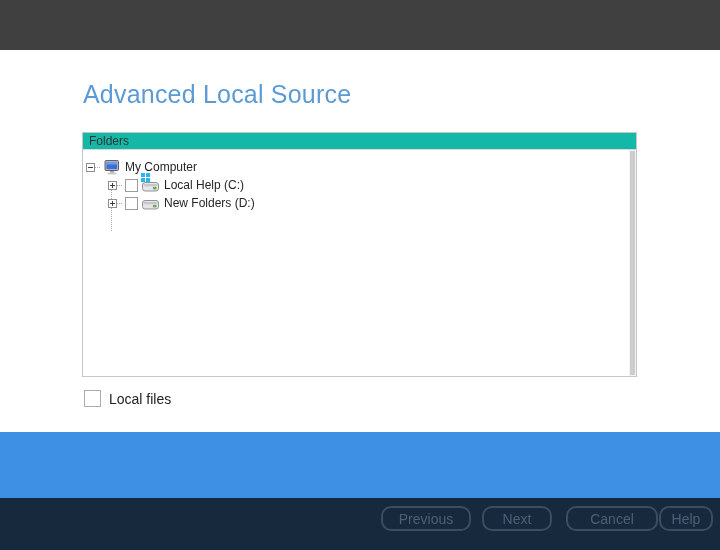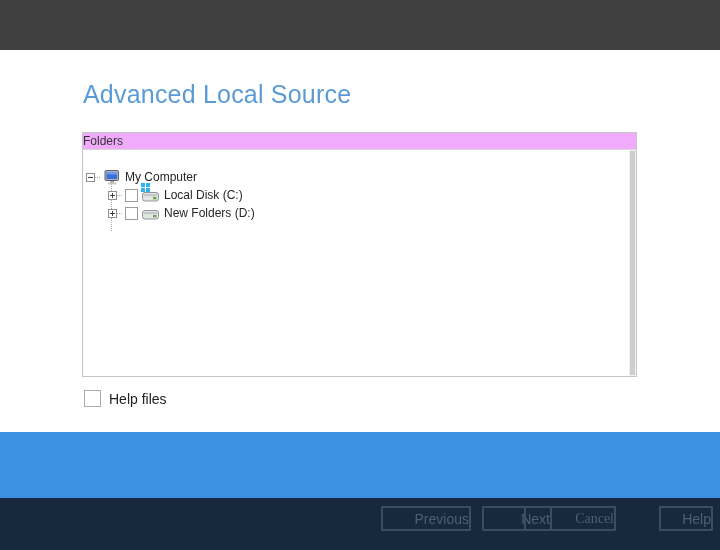--- a/index.html
+++ b/index.html
@@ -19,32 +19,32 @@
     position:absolute; left:83px; top:80px;
     font-size:25px; font-weight:400; color:#5b9bd5; letter-spacing:0.2px;
   }
 
   
   .panel {
     position:absolute; left:82px; top:132px; width:555px; height:245px;
     border:1px solid #c6c6c6; background:#ffffff;
   }
   .panel-header {
-    height:17px; line-height:16px; background:#f0abfc;
-    border-bottom:1px solid #d8d8d8; 
+    height:17px; line-height:16px; background:#14b8a6;
+    border-bottom:1px solid #d8d8d8; padding-left:6px;
     font-size:12px; color:#333333;
   }
   .vscroll {
     position:absolute; top:17px; right:0; bottom:0; width:7px;
     background:#f3f3f3;
   }
   .vscroll .thumb { position:absolute; left:1px; top:1px; bottom:1px; width:5px; background:#cdcdcd; }
 
   
-  .tree { position:relative; padding-top:18px; font-size:12px; color:#262626; }
+  .tree { position:relative; padding-top:8px; font-size:12px; color:#262626; }
   .tree-vline {
     position:absolute; left:28px; top:32px; height:49px; width:0;
     border-left:1px dotted #a8a8a8;
   }
   .tree-row { display:flex; align-items:center; height:18px; }
   .tree-row.root  { padding-left:3px; }
   .tree-row.child { padding-left:25px; }
 
   .expand-box {
     position:relative; width:9px; height:9px; flex:0 0 9px;
@@ -87,27 +87,27 @@
     background:#3e90e5;
   }
 
   
   .wizard-footer {
     position:absolute; left:0; top:498px; width:720px; height:52px;
     background:#16293d;
   }
   .wbtn {
     position:absolute; top:8px; height:25px;
-    background:transparent; border:2px solid #3b4d61; border-radius:1px;
+    background:transparent; border:2px solid #3b4d61; border-radius:10px;
     color:#4c6075; font-size:14px; font-family:inherit;
-    text-align:right; padding:0;
+    text-align:center; padding:0;
   }
   .wbtn.previous { left:381px; width:90px; }
   .wbtn.next     { left:482px; width:70px; }
-  .wbtn.cancel   { left:524px; width:92px;font-family:Liberation Serif, serif; }
+  .wbtn.cancel   { left:566px; width:92px; }
   .wbtn.help     { left:643px; width:54px;margin-left:16px; }
 </style>
 </head>
 <body>
 
 <div class="topbar"></div>
 
 <div class="title">Advanced Local Source</div>
 
 <div class="panel">
@@ -141,21 +141,21 @@
           <rect x="1.5" y="5" width="14" height="2.2" rx="1.1" fill="#c4c8cc"></rect>
           <rect x="11.5" y="8.2" width="2.6" height="1.8" fill="#6abf4b" stroke="#4e8f38" stroke-width="0.5"></rect>
         </svg>
         <span class="win-logo">
             <i></i>
             <i></i>
             <i></i>
             <i></i>
           </span>
       </span>
-      <span class="tree-label">Local Disk (C:)</span>
+      <span class="tree-label">Local Help (C:)</span>
     </div>
 
     <div class="tree-row child">
       <span class="expand-box plus"></span>
       <span class="hconn"></span>
       <span class="tree-checkbox"></span>
       <span class="tree-icon">
         <svg width="17" height="13" viewBox="0 0 17 13">
           <rect x="0.5" y="3.5" width="16" height="8.5" rx="2.5" fill="#e6e6e6" stroke="#8f9499"></rect>
           <rect x="1.5" y="5" width="14" height="2.2" rx="1.1" fill="#c4c8cc"></rect>
@@ -167,21 +167,21 @@
 
   </div>
 
   <div class="vscroll">
     <span class="thumb"></span>
   </div>
 </div>
 
 <div class="showfiles">
   <span class="cb"></span>
-  <span class="lbl">Help files</span>
+  <span class="lbl">Local files</span>
 </div>
 
 <div class="dialog-footer">
   
   
   
   
 </div>
 
 <div class="wizard-footer">

